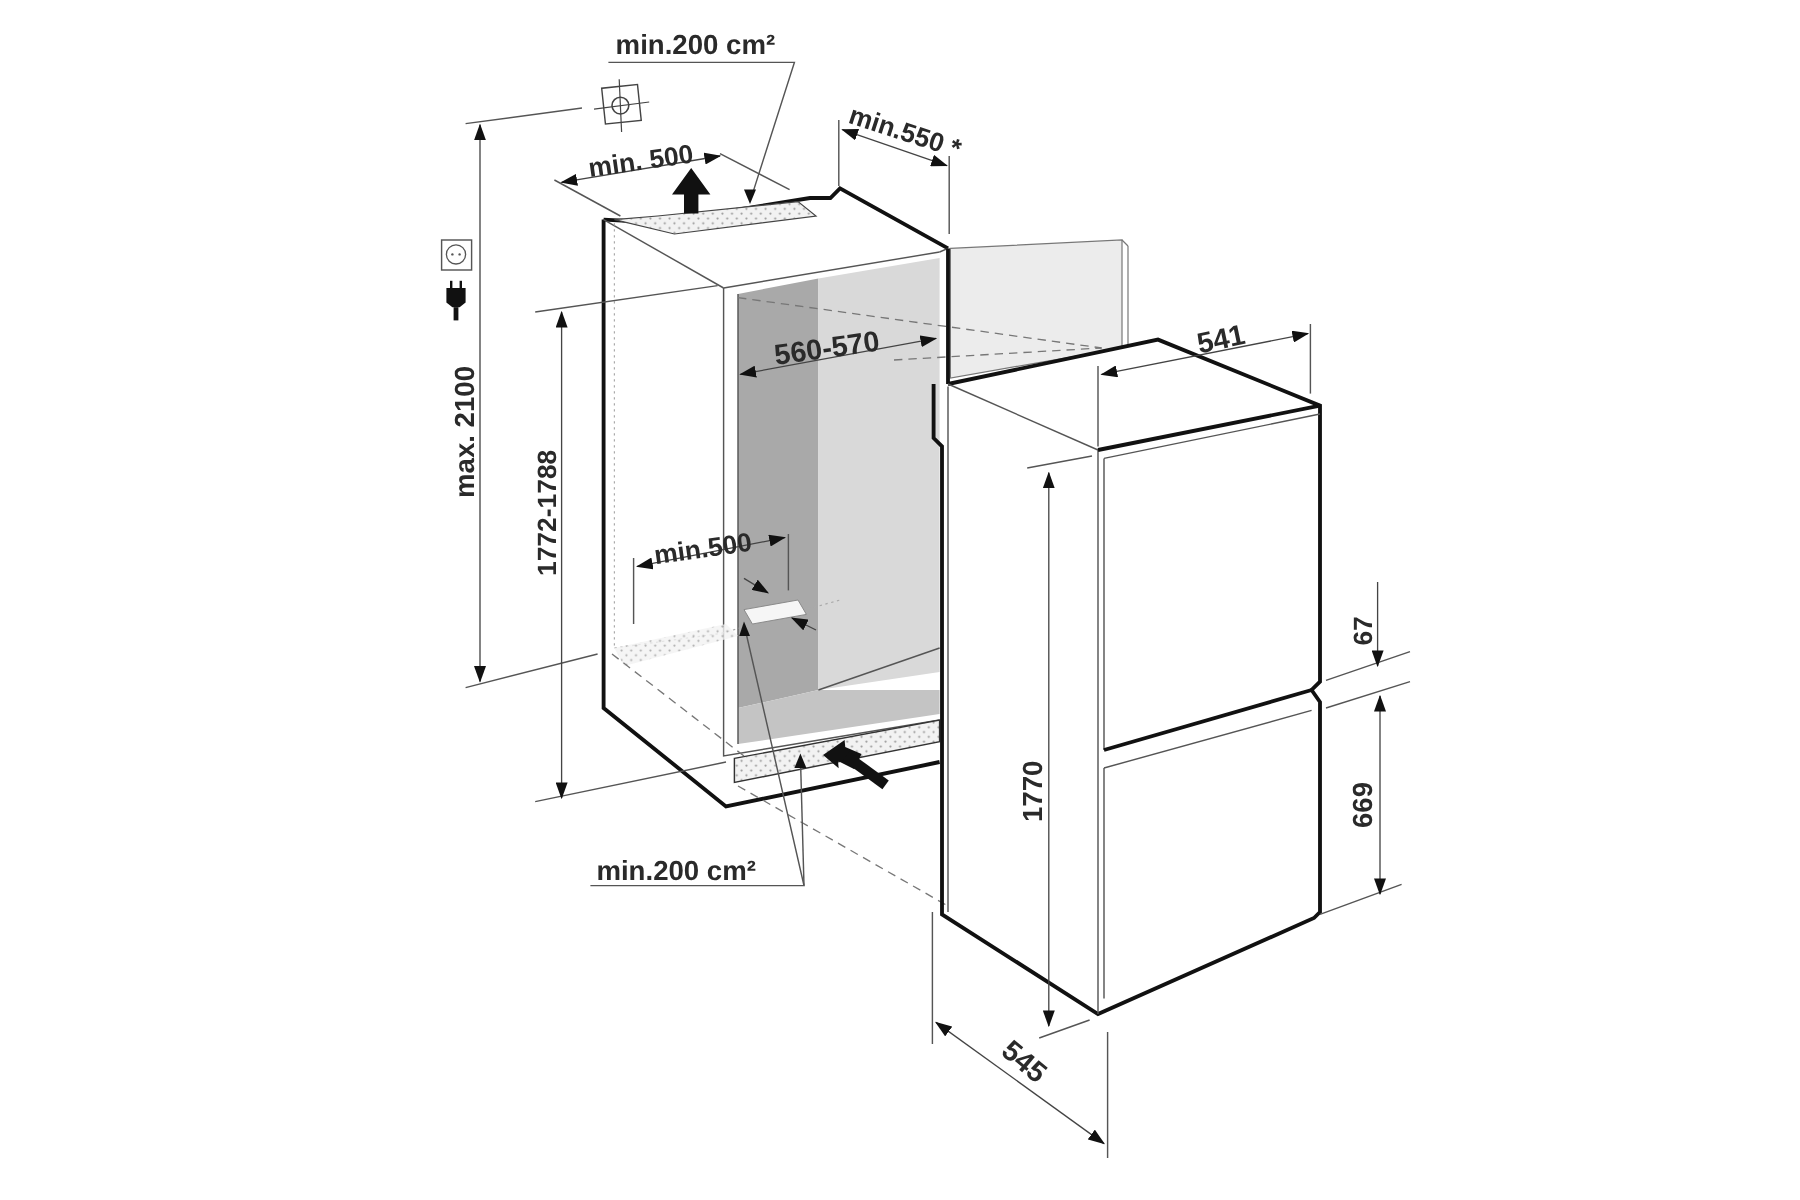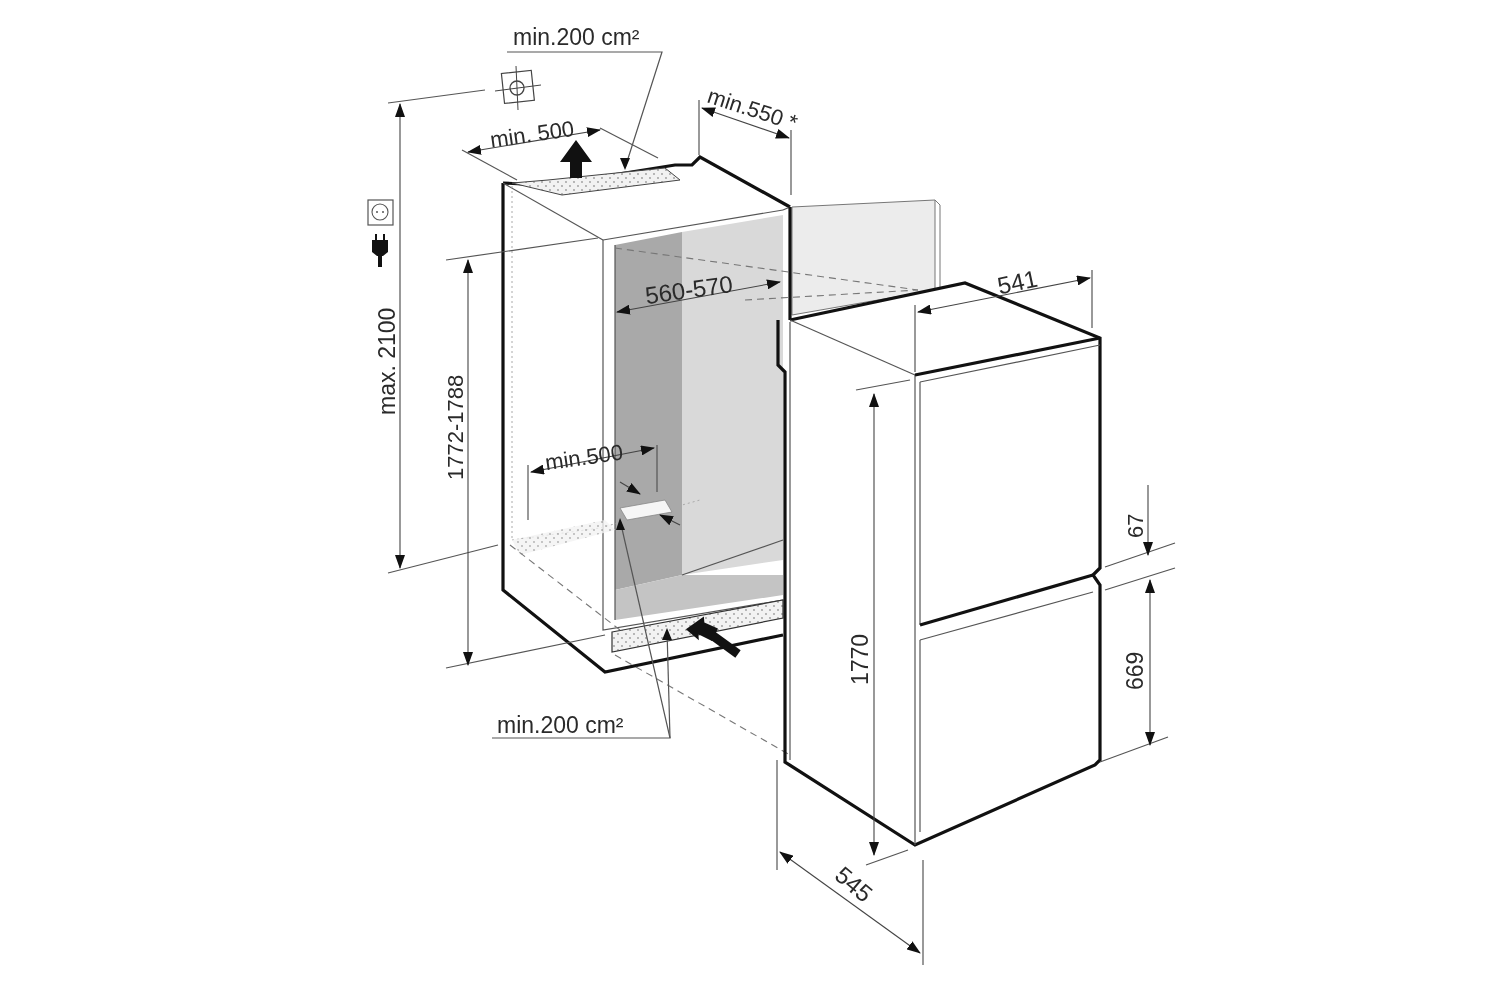--- a/index.html
+++ b/index.html
@@ -1,17 +1,17 @@
 <!DOCTYPE html>
 <html><head>
 <meta charset="utf-8">
 <style>
   html, body { margin:0; padding:0; background:#ffffff; }
   body { width:1500px; height:1000px; overflow:hidden; font-family:"Liberation Sans", sans-serif; }
-  #stage { position:absolute; left:0; top:0; width:1500px; height:840px; }
+  #stage { position:absolute; left:0; top:0; width:1500px; height:840px;font-weight:bold; }
   svg text { font-family:"Liberation Sans", sans-serif; fill:#2a2a2a; }
   .thick { stroke:#111; stroke-width:3.2; fill:none; stroke-linejoin:miter; }
   .thin { stroke:#555; stroke-width:1.2; fill:none; }
   .dim { stroke:#444; stroke-width:1.1; fill:none; }
   .dash { stroke:#777; stroke-width:1.1; fill:none; stroke-dasharray:7 5; }
   .dot { stroke:#aaa; stroke-width:1; fill:none; stroke-dasharray:2 3; }
 </style>
 </head>
 <body>
 

